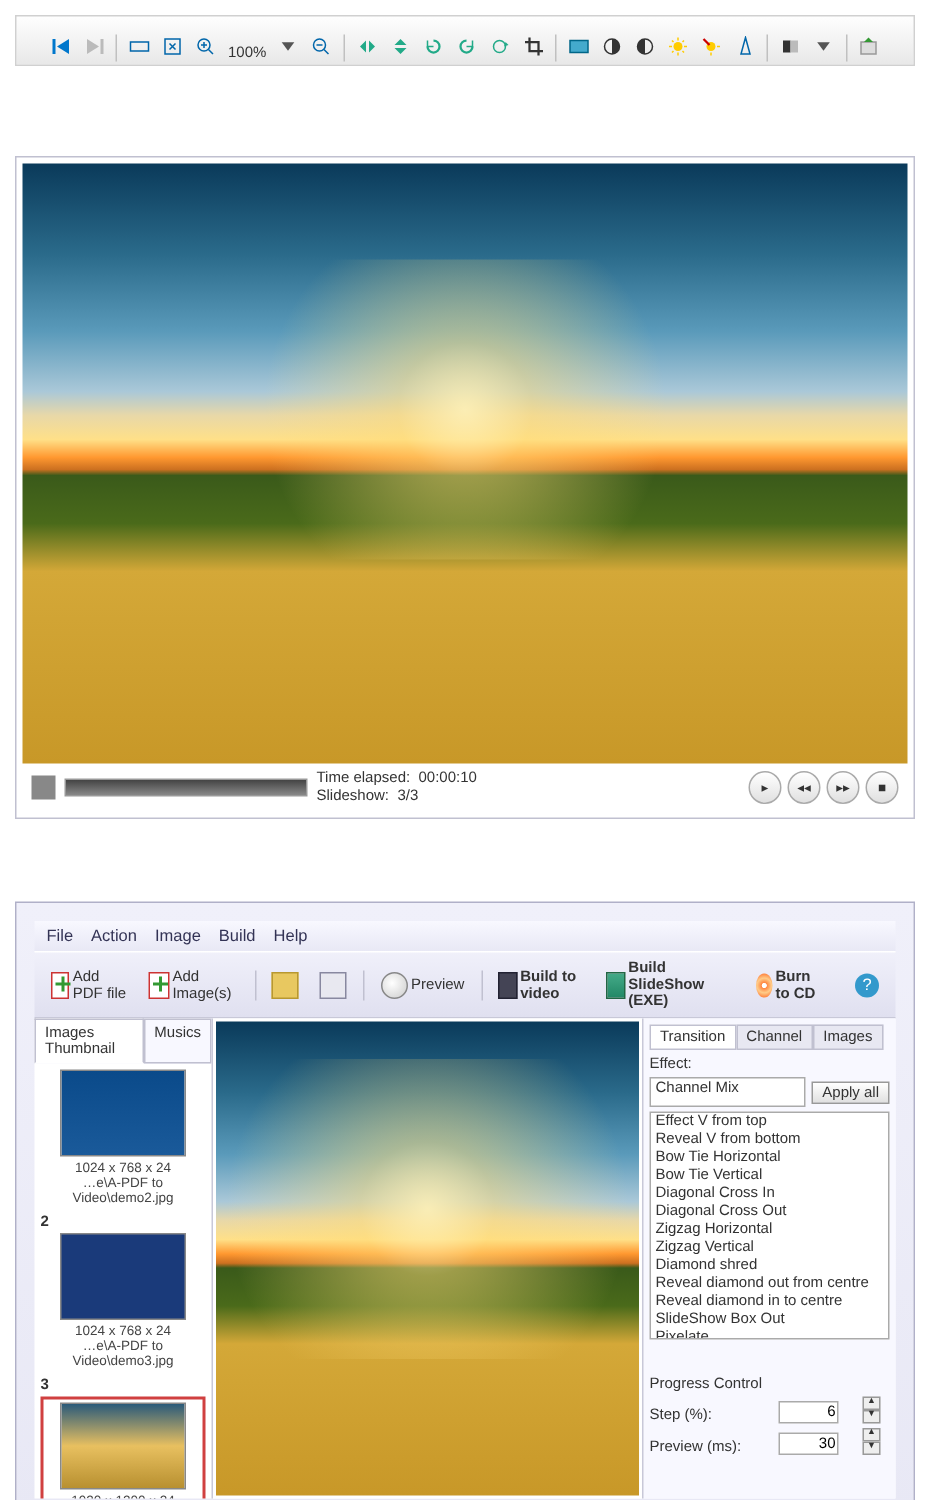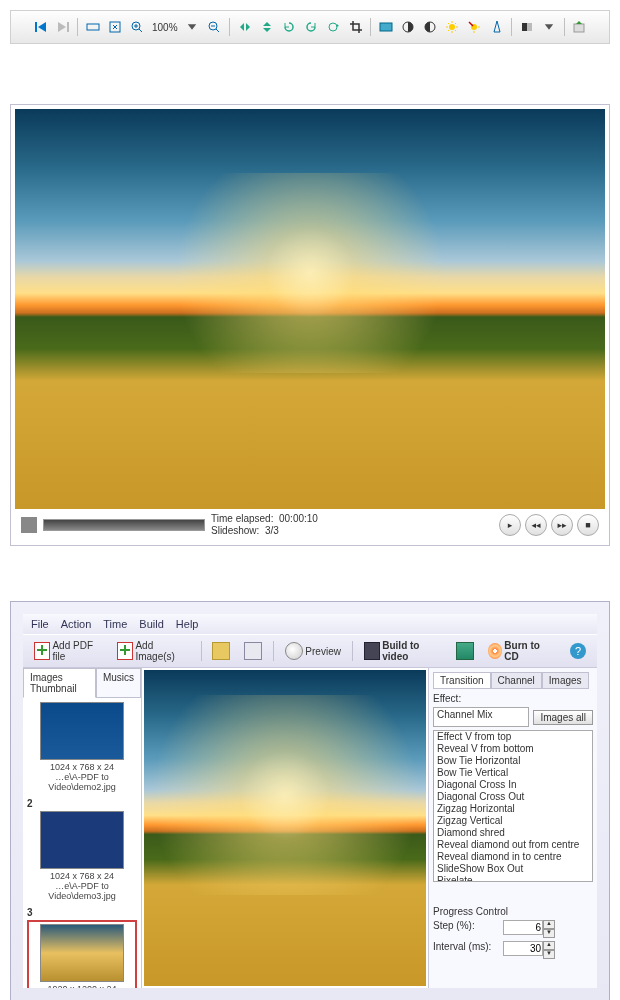--- a/index.html
+++ b/index.html
@@ -1,19 +1,19 @@
 <!DOCTYPE html>
 <html><head>
 <meta charset="utf-8">
 <style>
 body{margin:0;font-family:Tahoma,Arial,sans-serif;font-size:11px;background:#fff;color:#333;width:620px}
 .wrap{padding:10px}
 
 
-.top-tb{display:flex;align-items:center;height:28px;background:linear-gradient(#fefefe,#e8e8e8);border:1px solid #d0d0d0;padding:2px 20px;gap:3px;margin-bottom:60px}
+.top-tb{display:flex;align-items:flex-end;height:28px;background:linear-gradient(#fefefe,#e8e8e8);border:1px solid #d0d0d0;padding:2px 20px;gap:3px;margin-bottom:60px}
 .top-tb .btn{width:20px;height:20px;display:flex;align-items:center;justify-content:center;cursor:pointer;border-radius:2px}
 .top-tb .sep{width:1px;height:18px;background:#c0c0c0;margin:0 2px}
 .top-tb .zoom{font-size:10px;color:#333;padding:0 2px}
 
 
 .preview{border:1px solid #c0c0d0;background:#fff;padding:4px;margin-bottom:55px}
 .sunflower{width:100%;height:400px;background:linear-gradient(to bottom,#0a3a5a 0%,#2a6a8a 15%,#5a9aba 28%,#aac8d8 38%,#e8d8a8 42%,#ffe088 46%,#ff9830 49%,#cc7020 51%,#3a5a1a 52%,#4a6a1a 60%,#d4a838 68%,#c89828 100%);position:relative;overflow:hidden}
 .sunflower::before{content:"";position:absolute;left:50%;top:46%;width:400px;height:200px;transform:translate(-50%,-60%);background:radial-gradient(circle,rgba(255,240,180,.9) 0%,rgba(255,220,120,.5) 20%,transparent 60%);pointer-events:none}
 .pv-bar{display:flex;align-items:center;padding:4px 6px;gap:6px}
 .pv-prog{flex:0 0 160px;height:10px;background:linear-gradient(#444,#888);border:1px solid #999}
@@ -63,21 +63,21 @@
 .ed-right{width:160px;border-left:1px solid #c8c8d8;padding:4px;font-size:10px;background:#f8f8ff;display:flex;flex-direction:column}
 .r-tabs{display:flex;gap:0;margin-bottom:4px}
 .r-tabs .tab{padding:2px 6px;border:1px solid #c0c0d0;background:#e8e8f2;cursor:pointer;font-size:10px}
 .r-tabs .tab.active{background:#fff}
 .r-row{display:flex;justify-content:center;align-items:center;margin:3px 0}
 .r-sel{border:1px solid #aaa;background:#fff;padding:1px 3px;font-size:10px;height:16px;flex:1;margin-right:4px}
 .r-btn{border:1px solid #999;background:linear-gradient(#fff,#e0e0e0);padding:1px 6px;font-size:10px;cursor:pointer}
 .r-list{border:1px solid #aaa;background:#fff;height:150px;overflow:hidden;font-size:10px;line-height:12px}
 .r-list div{padding:0 3px;white-space:nowrap}
 .r-prog{margin-top:24px}
-.r-prog .pr{display:flex;align-items:flex-start;gap:0;margin:3px 0}
+.r-prog .pr{display:flex;align-items:flex-end;gap:16px;margin:3px 0}
 .r-prog input{width:36px;border:1px solid #aaa;text-align:right;padding:1px;font-size:10px}
 .spin{width:12px;display:flex;flex-direction:column}
 .spin div{height:7px;border:1px solid #999;background:#eee;font-size:6px;text-align:center;line-height:5px;cursor:pointer}
 
 svg{width:14px;height:14px}
 </style>
 </head>
 <body>
 
 <div class="wrap">
@@ -235,21 +235,21 @@
       <div class="cbtn">▸▸</div>
       <div class="cbtn">■</div>
     </div>
   </div>
 </div>
 
 <div class="editor">
   <div class="menu">
     <span>File</span>
     <span>Action</span>
-    <span>Time</span>
+    <span>Image</span>
     <span>Build</span>
     <span>Help</span>
   </div>
   <div class="ed-tb">
     <div class="tbtn">
           <span class="ic ic-add"></span>
           <span>Add PDF file</span>
         </div>
     <div class="tbtn">
           <span class="ic ic-add"></span>
@@ -267,20 +267,21 @@
           <span class="ic ic-zoom"></span>
           <span>Preview</span>
         </div>
     <div class="sep"></div>
     <div class="tbtn">
           <span class="ic ic-vid"></span>
           <b>Build to video</b>
         </div>
     <div class="tbtn">
           <span class="ic ic-slide"></span>
+          <b>Build SlideShow (EXE)</b>
         </div>
     <div class="tbtn">
           <span class="ic ic-cd"></span>
           <b>Burn to CD</b>
         </div>
     <div style="flex:1"></div>
     <div class="tbtn">
           <span class="ic ic-help">?</span>
         </div>
   </div>
@@ -319,21 +320,21 @@
 
     <div class="ed-right">
       <div class="r-tabs">
         <div class="tab active">Transition</div>
         <div class="tab">Channel</div>
         <div class="tab">Images</div>
       </div>
       <div>Effect:</div>
       <div class="r-row">
         <div class="r-sel">Channel Mix</div>
-        <div class="r-btn">Images all</div>
+        <div class="r-btn">Apply all</div>
       </div>
       <div class="r-list" id="effect-list">
             <div>Effect V from top</div>
             <div>Reveal V from bottom</div>
             <div>Bow Tie Horizontal</div>
             <div>Bow Tie Vertical</div>
             <div>Diagonal Cross In</div>
             <div>Diagonal Cross Out</div>
             <div>Zigzag Horizontal</div>
             <div>Zigzag Vertical</div>
@@ -347,21 +348,21 @@
         <div>Progress Control</div>
         <div class="pr">
           <span style="width:70px">Step (%):</span>
           <input value="6" style="">
           <div class="spin">
                 <div>▲</div>
                 <div>▼</div>
               </div>
         </div>
         <div class="pr">
-          <span style="width:70px">Interval (ms):</span>
+          <span style="width:70px">Preview (ms):</span>
           <input value="30" style="">
           <div class="spin">
                 <div>▲</div>
                 <div>▼</div>
               </div>
         </div>
       </div>
     </div>
   </div>
 </div>

